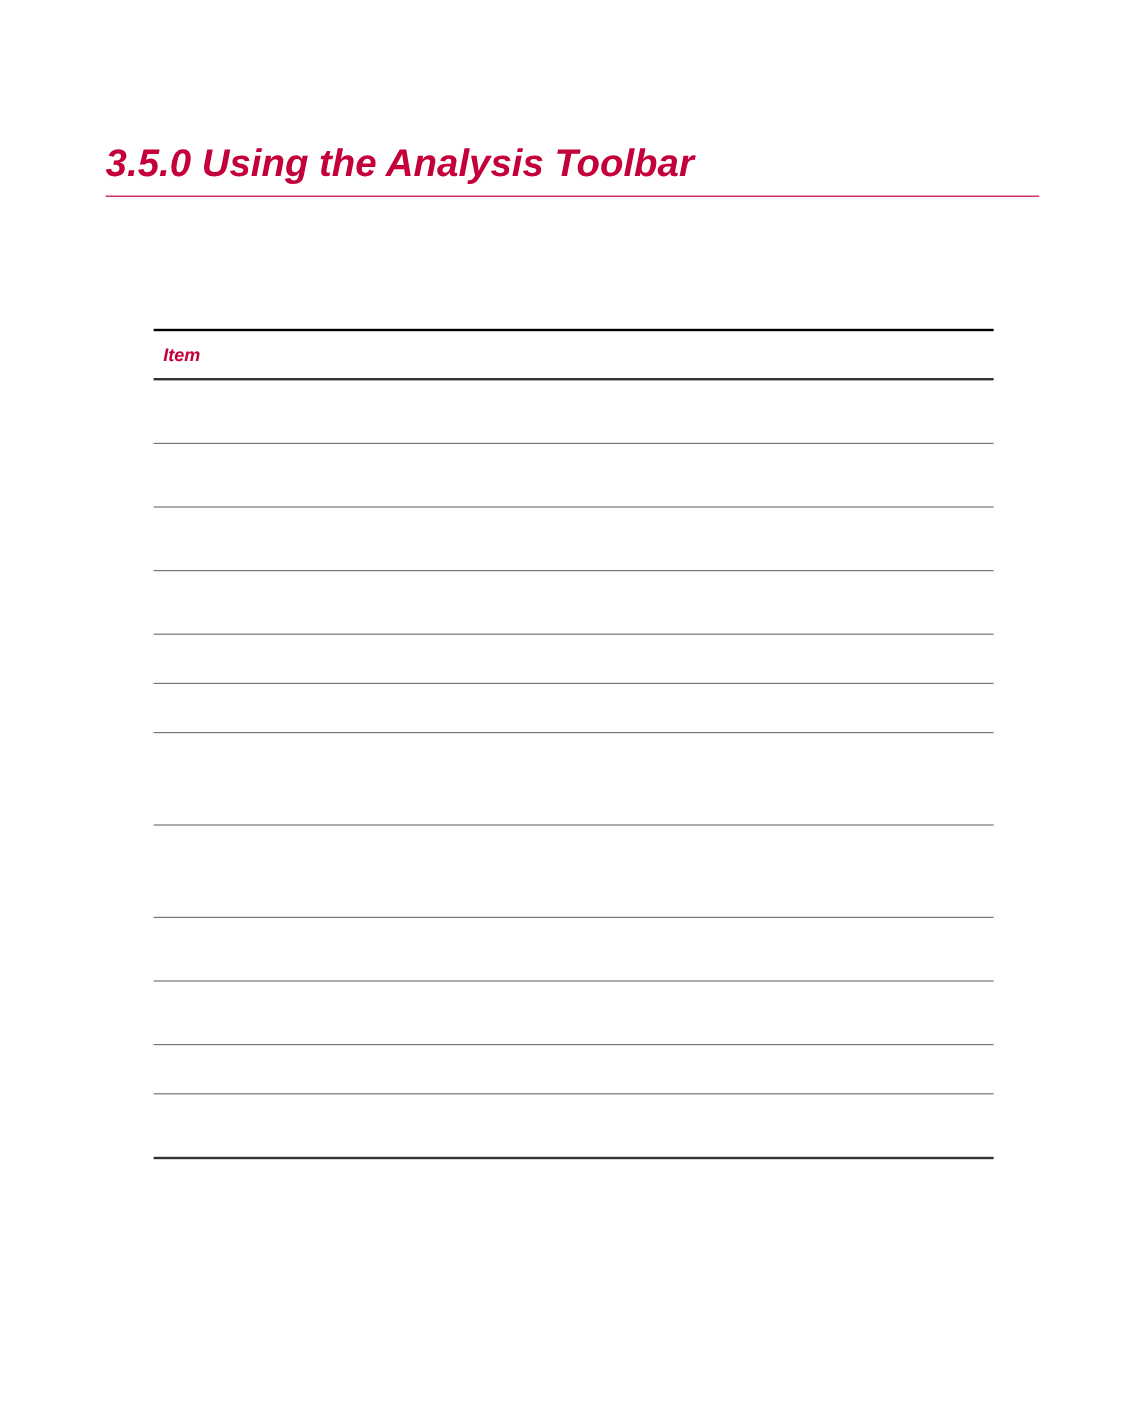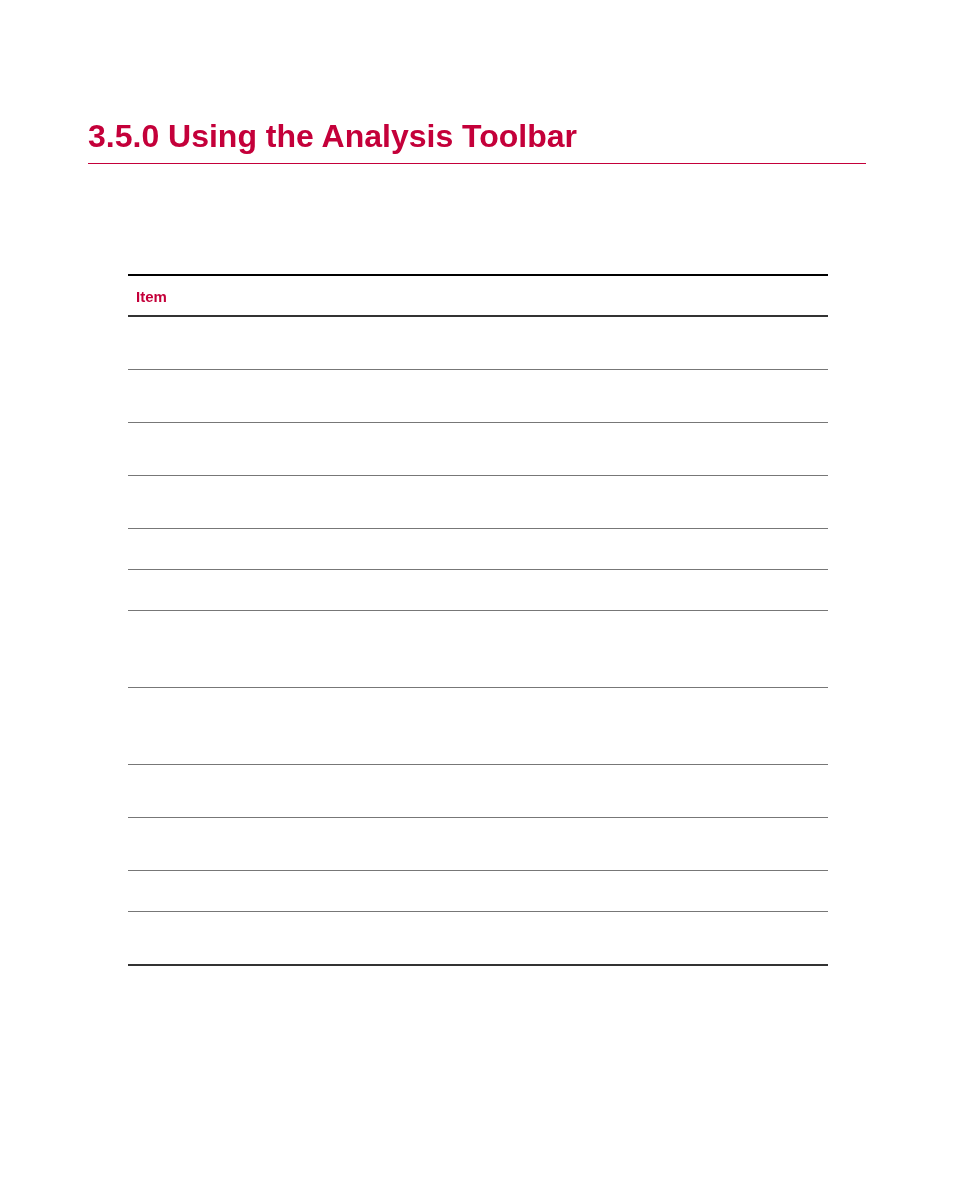--- a/index.html
+++ b/index.html
@@ -6,20 +6,21 @@
     margin: 0;
     padding: 0;
     background: #ffffff;
     font-family: Arial, Helvetica, sans-serif;
     width: 954px;
     height: 1179px;
     position: relative;
   }
   .page {
     padding: 118px 88px 16px 88px;
+    font-style: italic;
   }
   .title {
     color: #c4003a;
     font-size: 32px;
     font-weight: bold;
     margin: 0 0 8px 0;
     letter-spacing: 0px;
   }
   .title-rule {
     border: none;

